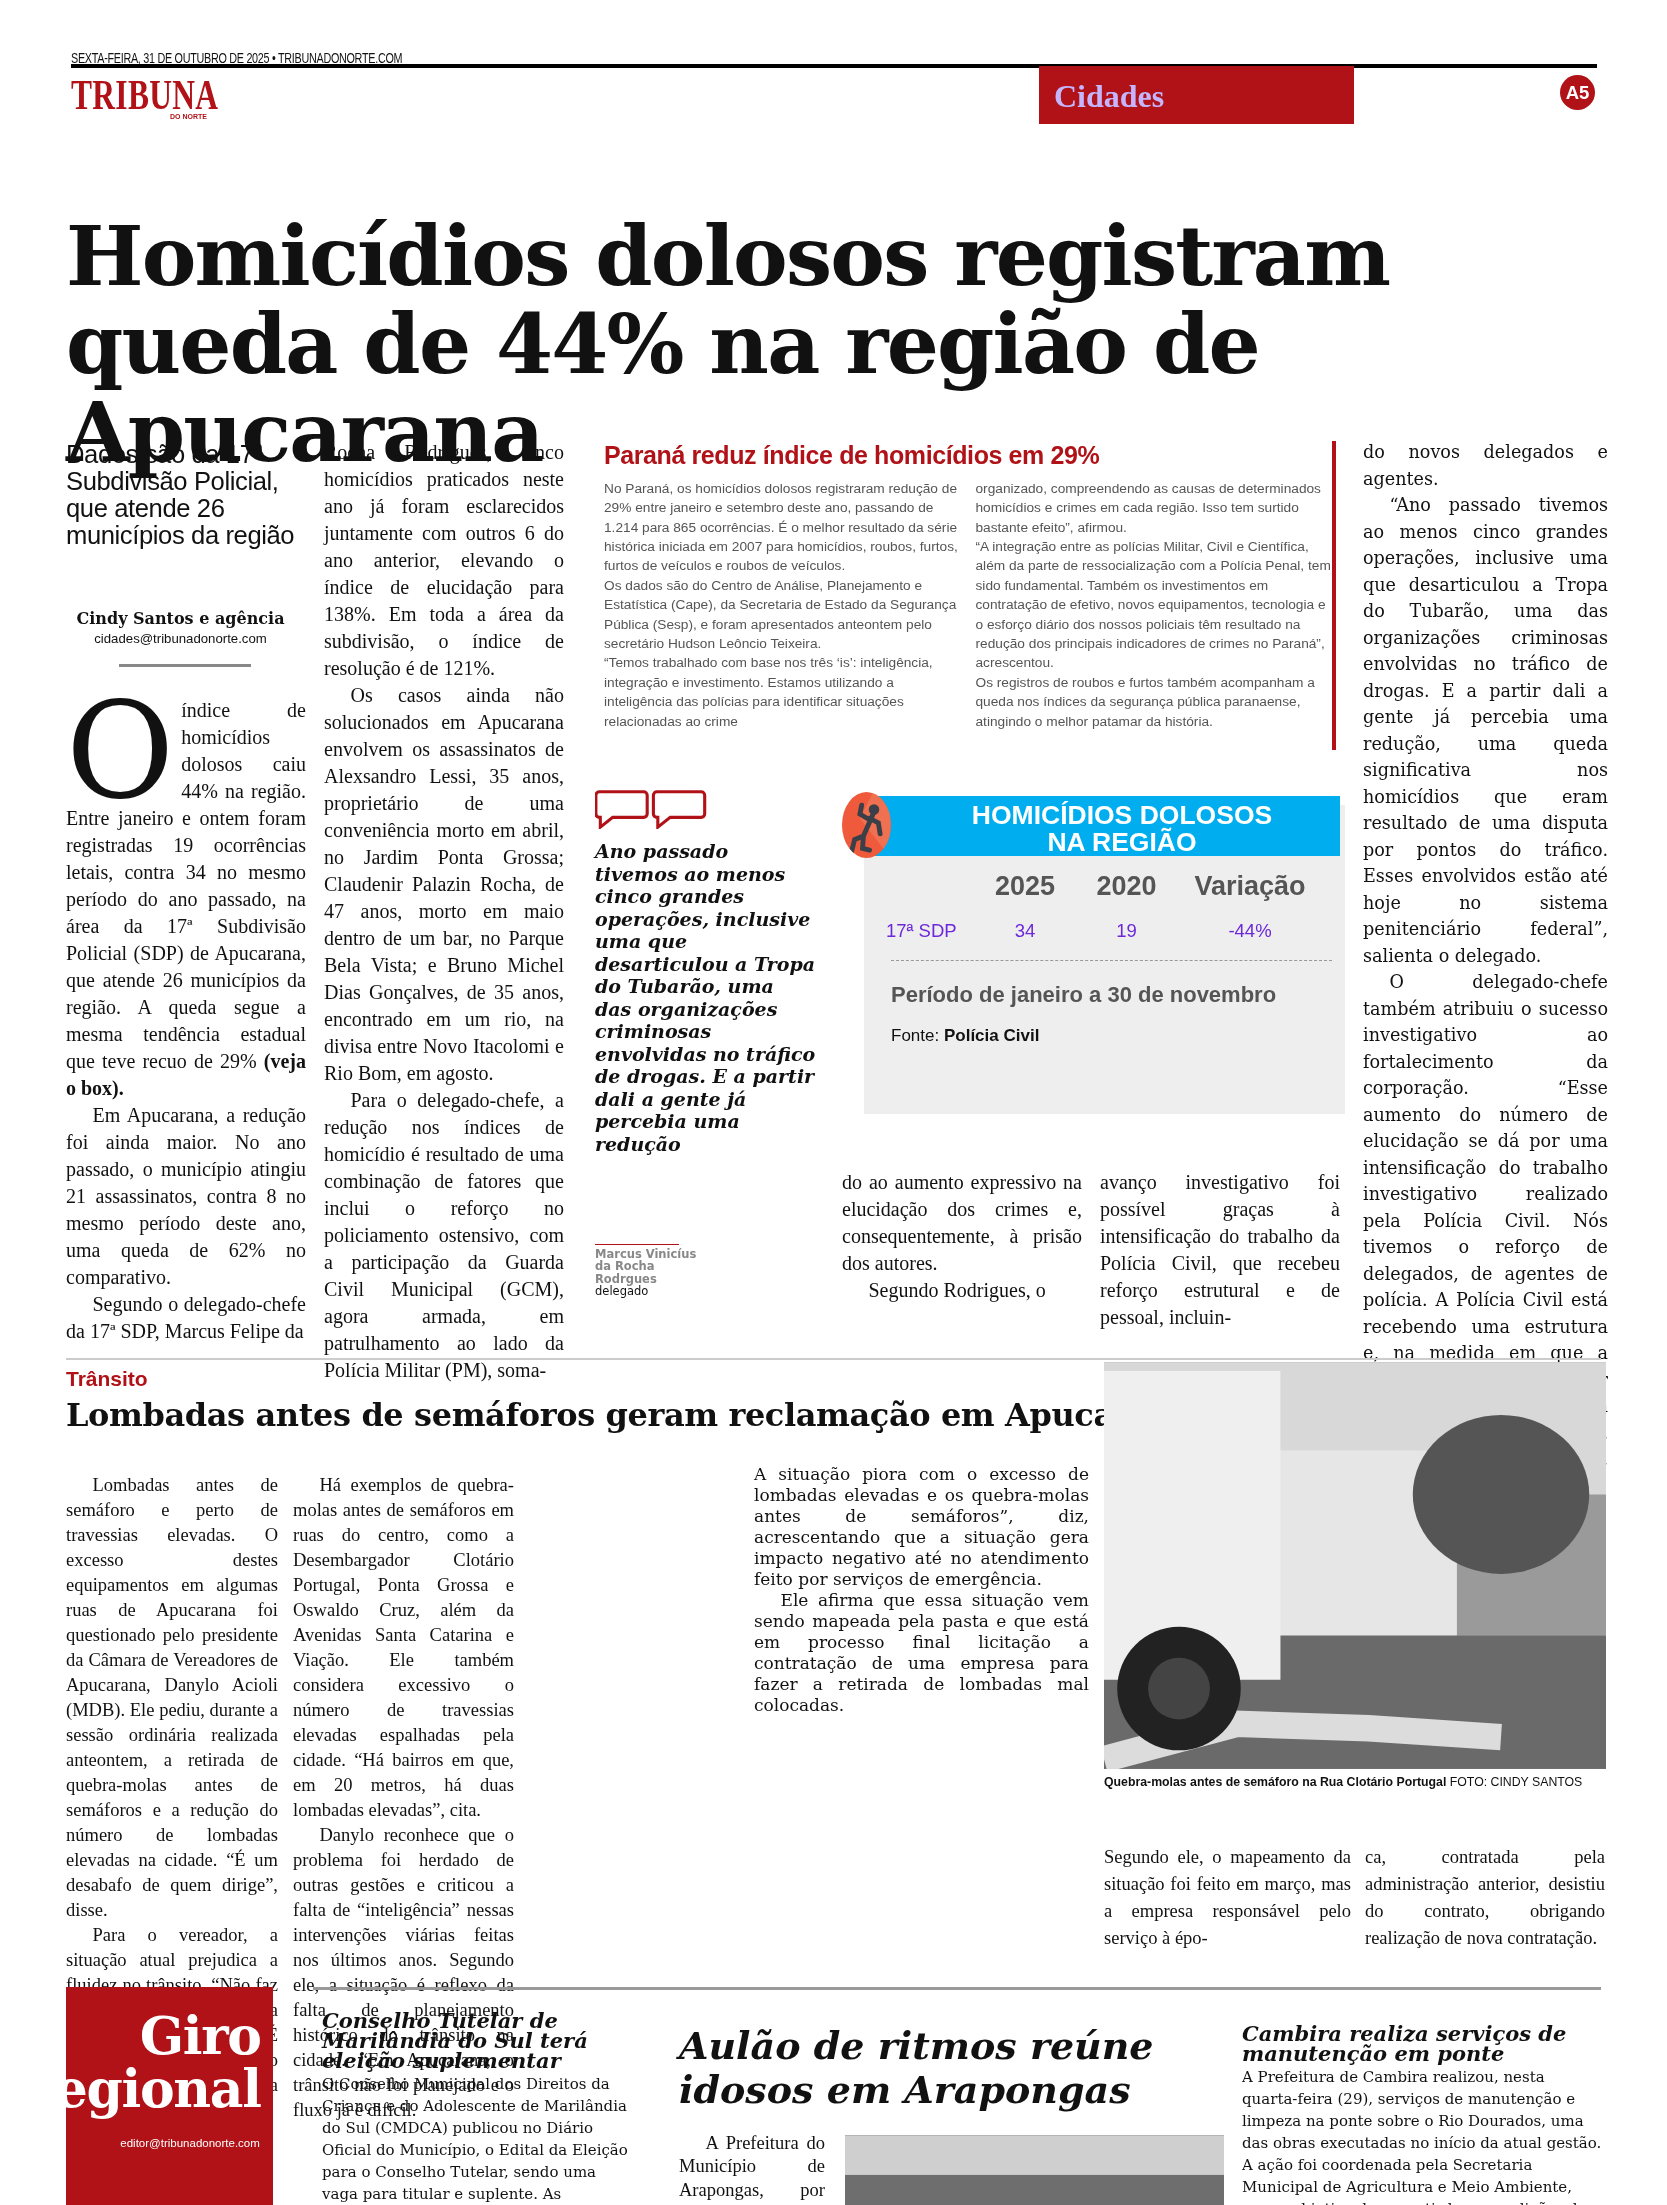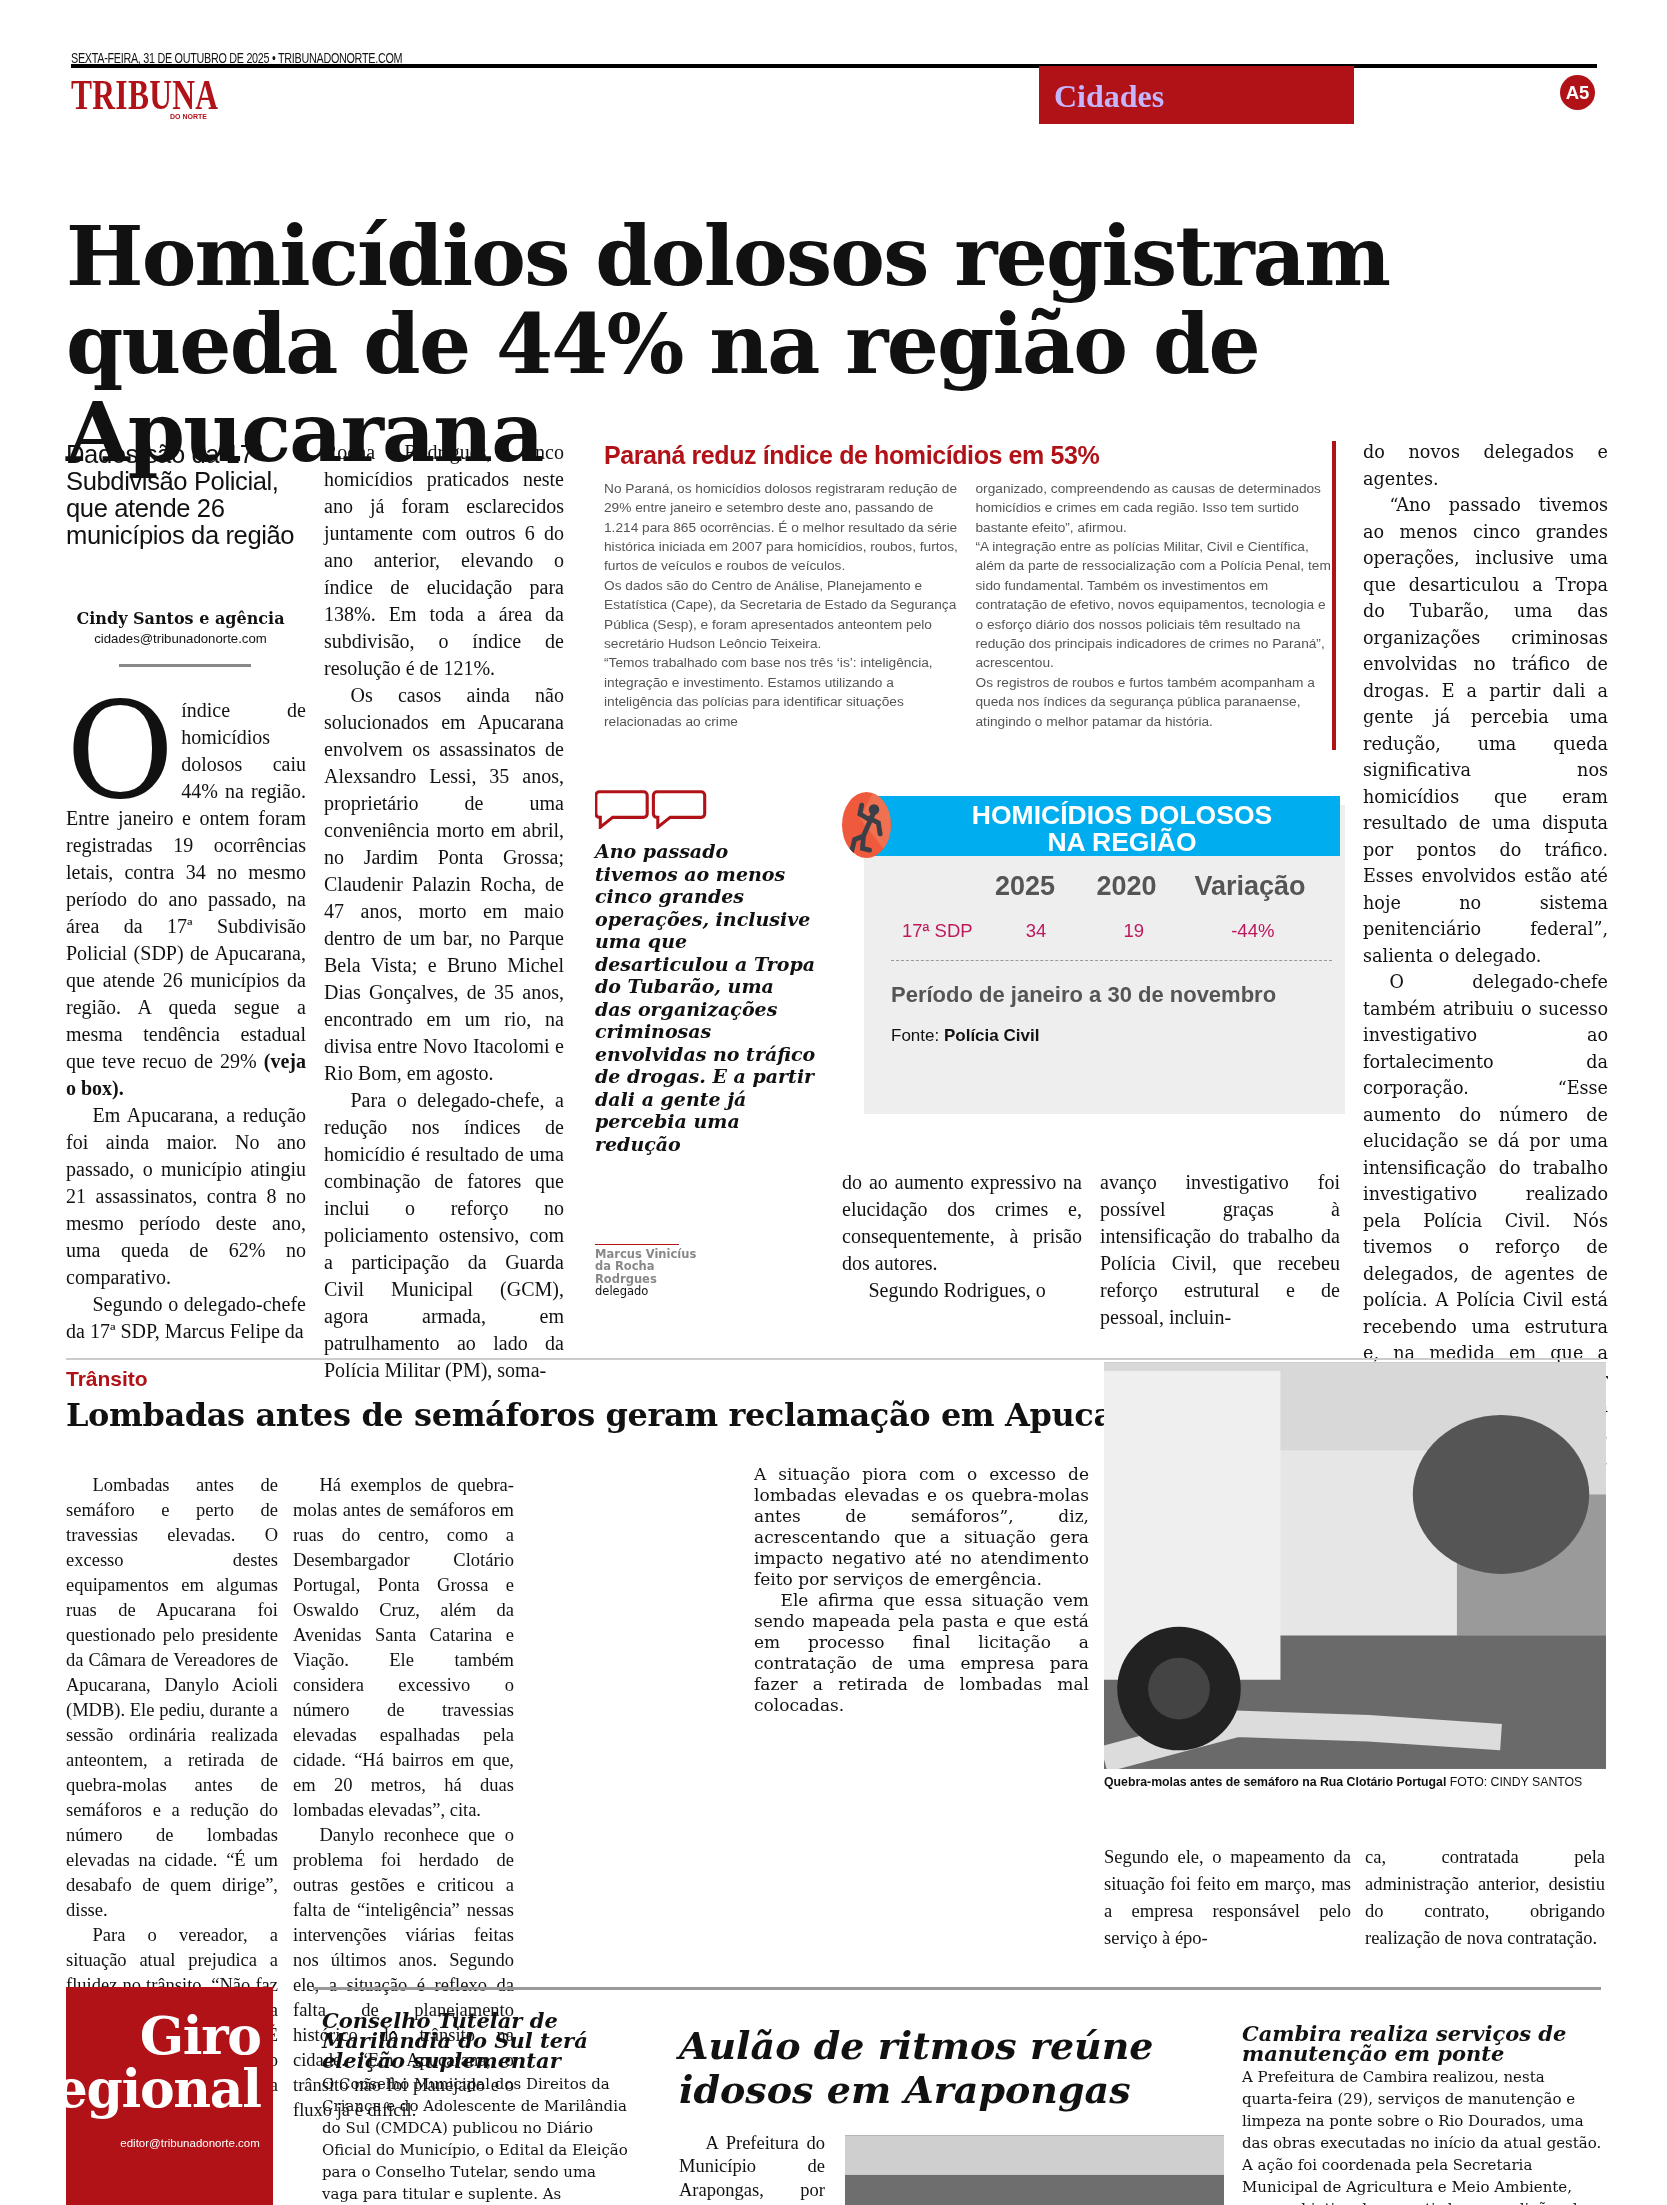--- a/index.html
+++ b/index.html
@@ -44,21 +44,21 @@
   .quote-rule { left: 595px; top: 1244px; width: 84px; height: 1.3px; background: #b01218; }
   .quote-author { left: 595px; top: 1248px; font-family: "DejaVu Sans", sans-serif; font-weight: bold; font-size: 11.5px; color: #888; line-height: 12.3px; }
   .quote-role { font-weight: normal; color: #111; }
 
   .info { left: 842px; top: 792px; width: 503px; height: 322px; }
   .info-bg { position: absolute; left: 22px; top: 13.2px; width: 481px; height: 309px; background: #eeeeef; }
   .info-head { position: absolute; left: 22px; top: 4.4px; width: 476px; height: 60px; background: #00aeef; color: #fff; font-family: "Liberation Sans", sans-serif; font-weight: bold; font-size: 26.5px; line-height: 27px; text-align: center; padding: 5.3px 0 0 40px; }
   .info-icon { position: absolute; left: 0; top: 0; width: 49px; height: 66px; border-radius: 50%; background: #ef5a3c; overflow: hidden; }
   .info-table { position: absolute; left: 44px; top: 79px; width: 441px; font-family: "Liberation Sans", sans-serif; color: #555; }
   .info-table .hdr { display: flex; font-weight: bold; font-size: 27px; height: 40px; }
-  .info-table .row { display: flex; font-size: 18.5px; color: #be185d; margin-top: 8.8px; height: 31px; margin-left: 16px; }
+  .info-table .row { display: flex; font-size: 18.5px; color: #6d28d9; margin-top: 8.8px; height: 31px; }
   .c0 { width: 84px; } .c1 { width: 110px; text-align: center; } .c2 { width: 93px; text-align: center; } .c3 { width: 154px; text-align: center; }
   .info-dash { position: absolute; left: 49px; top: 168px; width: 441px; border-top: 1.3px dashed #999; }
   .info-period { position: absolute; left: 49px; top: 190px; font-family: "Liberation Sans", sans-serif; font-weight: bold; font-size: 22px; color: #555; }
   .info-source { position: absolute; left: 49px; top: 234px; font-family: "Liberation Sans", sans-serif; font-size: 17px; text-align: center; }
   .info-source b { font-weight: bold; }
 
   .section-rule { left: 66px; top: 1358px; width: 1535px; height: 1.8px; background: #ccc; }
   .kicker { left: 66px; top: 1367px; font-family: "Liberation Sans", sans-serif; font-weight: bold; font-size: 21px; color: #b01218; }
   .tr-headline { left: 66px; top: 1396px; font-family: "DejaVu Serif", serif; font-size: 32px; letter-spacing: -0.4px; }
 
@@ -103,21 +103,21 @@
   <p>Segundo o delegado-chefe da 17ª SDP, Marcus Felipe da</p>
 </div>
 
 <div class="abs col" style="left:324px; top:439px; width:240px;">
   <p class="noindent">Rocha Rodrigues, cinco homicídios praticados neste ano já foram esclarecidos juntamente com outros 6 do ano anterior, elevando o índice de elucidação para 138%. Em toda a área da subdivisão, o índice de resolução é de 121%.</p>
   <p>Os casos ainda não solucionados em Apucarana envolvem os assassinatos de Alexsandro Lessi, 35 anos, proprietário de uma conveniência morto em abril, no Jardim Ponta Grossa; Claudenir Palazin Rocha, de 47 anos, morto em maio dentro de um bar, no Parque Bela Vista; e Bruno Michel Dias Gonçalves, de 35 anos, encontrado em um rio, na divisa entre Novo Itacolomi e Rio Bom, em agosto.</p>
   <p>Para o delegado-chefe, a redução nos índices de homicídio é resultado de uma combinação de fatores que inclui o reforço no policiamento ostensivo, com a participação da Guarda Civil Municipal (GCM), agora armada, em patrulhamento ao lado da Polícia Militar (PM), soma-</p>
 </div>
 
 <div class="abs box">
-  <div class="box-title">Paraná reduz índice de homicídios em 53%</div>
+  <div class="box-title">Paraná reduz índice de homicídios em 29%</div>
   <div class="box-cols">
     <div style="white-space:pre-line;">No Paraná, os homicídios dolosos registraram redução de 29% entre janeiro e setembro deste ano, passando de 1.214 para 865 ocorrências. É o melhor resultado da série histórica iniciada em 2007 para homicídios, roubos, furtos, furtos de veículos e roubos de veículos.
 Os dados são do Centro de Análise, Planejamento e Estatística (Cape), da Secretaria de Estado da Segurança Pública (Sesp), e foram apresentados anteontem pelo secretário Hudson Leôncio Teixeira.
 “Temos trabalhado com base nos três ‘is’: inteligência, integração e investimento. Estamos utilizando a inteligência das polícias para identificar situações relacionadas ao crime</div>
     <div style="white-space:pre-line;">organizado, compreendendo as causas de determinados homicídios e crimes em cada região. Isso tem surtido bastante efeito”, afirmou.
 “A integração entre as polícias Militar, Civil e Científica, além da parte de ressocialização com a Polícia Penal, tem sido fundamental. Também os investimentos em contratação de efetivo, novos equipamentos, tecnologia e o esforço diário dos nossos policiais têm resultado na redução dos principais indicadores de crimes no Paraná”, acrescentou.
 Os registros de roubos e furtos também acompanham a queda nos índices da segurança pública paranaense, atingindo o melhor patamar da história.</div>
   </div>
 </div>
 <div class="abs box-rule"></div>

